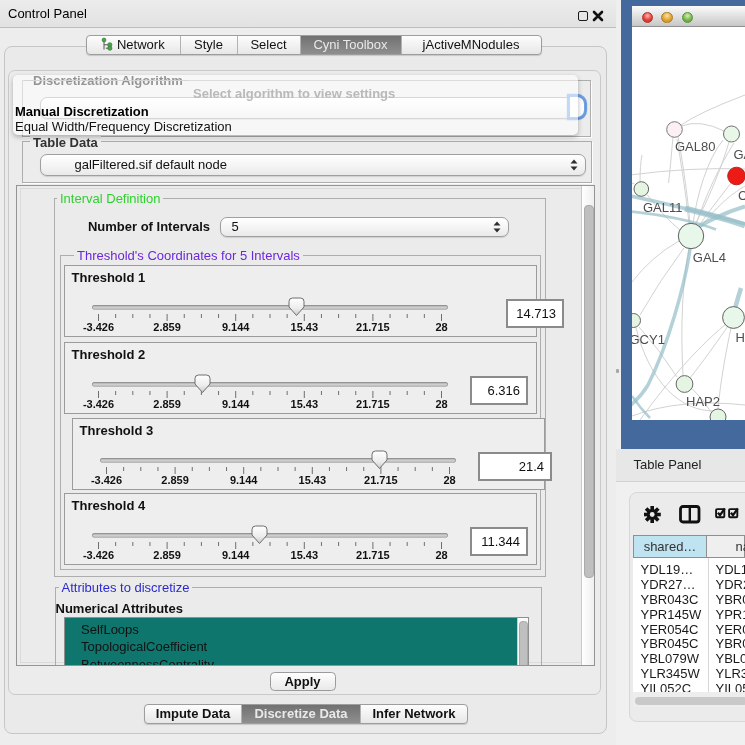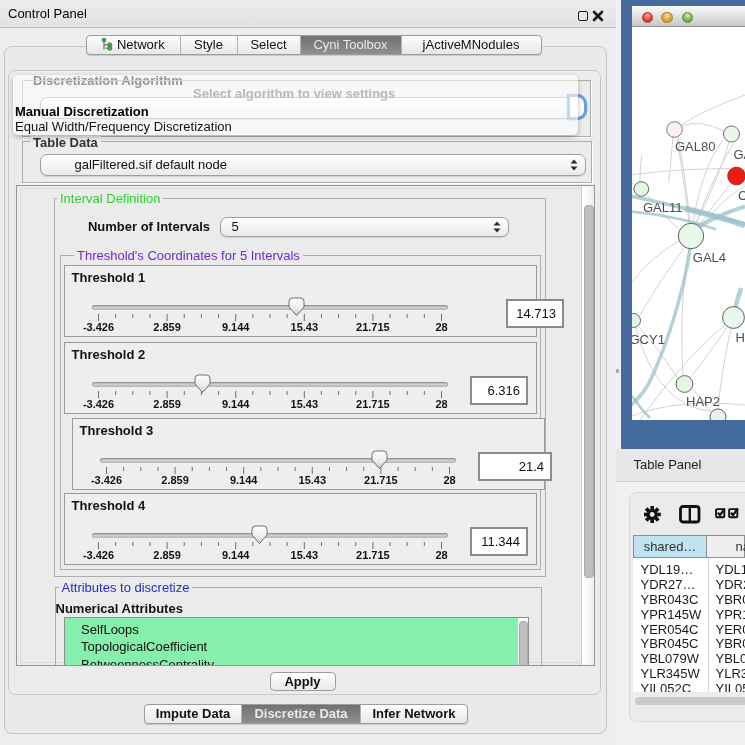--- a/index.html
+++ b/index.html
@@ -171,21 +171,21 @@
           <text x="307.9" y="65" font-size="11" font-weight="bold" fill="#111" text-anchor="middle" font-family="Liberation Sans, sans-serif">21.715</text>
           <text x="376.5" y="65" font-size="11" font-weight="bold" fill="#111" text-anchor="middle" font-family="Liberation Sans, sans-serif">28</text>
         <path d="M187.0 41 L187.0 35.5 Q187.0 32 190.5 32 L198.5 32 Q202.0 32 202.0 35.5 L202.0 41 L194.5 49.5 Z" fill="url(#gthm)" stroke="#6e6e6e" stroke-width="1"></path>
       </svg>
       <div class="tfield" style="left:405.5px;top:33px;width:58px;height:29px;line-height:25px;">11.344</div>
     </div>
 
     <div class="grp" style="left:38px;top:401px;width:485px;height:80px;box-shadow:none;"></div>
     <div class="glab" style="left:41.5px;top:395px;color:#2a2ad0;background:#ebebeb;">Attributes to discretize</div>
     <div class="abs" style="left:38.5px;top:414.5px;font-weight:bold;">Numerical Attributes</div>
-    <div class="abs" style="left:47px;top:430.5px;width:462.5px;height:48px;background:#86efac;border:1px solid #8f8f8f;overflow:hidden;">
+    <div class="abs" style="left:47px;top:430.5px;width:462.5px;height:48px;background:#0f766e;border:1px solid #8f8f8f;overflow:hidden;">
       <div class="abs" style="left:16px;top:4px;">SelfLoops</div>
       <div class="abs" style="left:16px;top:21.5px;">TopologicalCoefficient</div>
       <div class="abs" style="left:16px;top:39px;">BetweennessCentrality</div>
       <div class="abs" style="left:451.5px;top:0;width:11px;height:48px;background:#fbfbfb;border-left:1px solid #cccccc;"></div>
       <div class="abs" style="left:454px;top:3px;width:7px;height:46px;border-radius:3.5px;background:#bfbfbf;border:1px solid #a9a9a9;"></div>
     </div>
   </div>
 
   <div class="abs" style="left:269.5px;top:671.5px;width:64px;height:17px;border:1px solid #9b9b9b;border-radius:4.5px;background:linear-gradient(#fefefe,#e9e9e9);text-align:center;line-height:17px;font-weight:bold;">Apply</div>
 

